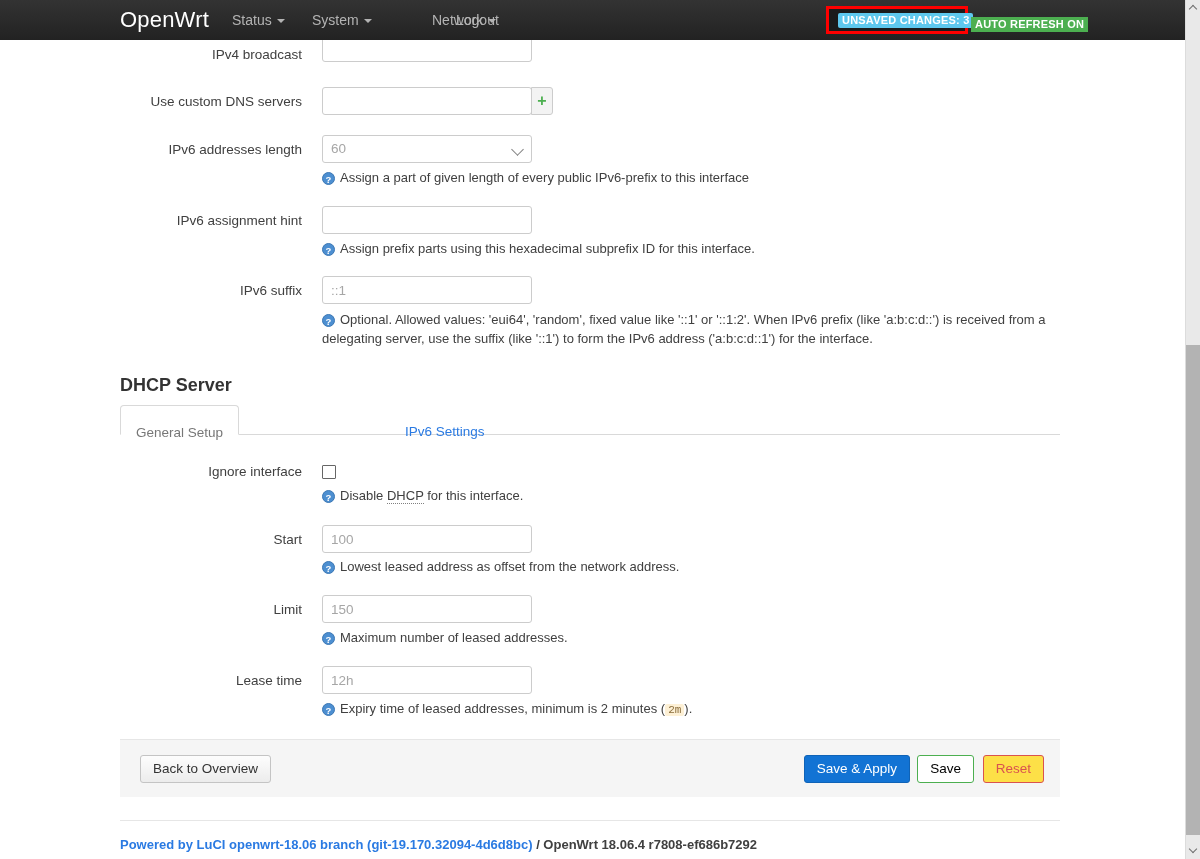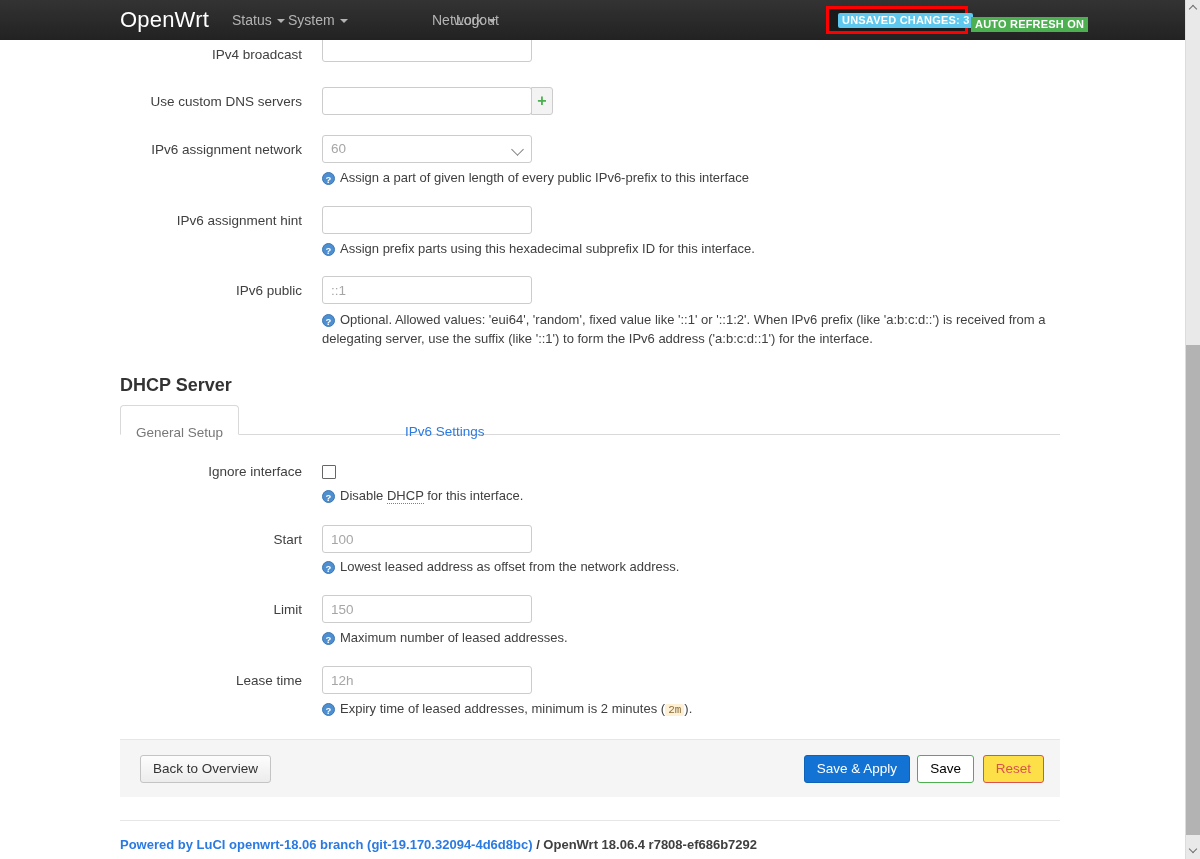--- a/index.html
+++ b/index.html
@@ -50,21 +50,21 @@
   .navlink .caret {
     display: inline-block;
     margin-left: 5px;
     width: 0; height: 0;
     border-left: 4px solid transparent;
     border-right: 4px solid transparent;
     border-top: 4px solid #b3b3b3;
     vertical-align: middle;
   }
   #nav-status  { left: 232px; }
-  #nav-system  { left: 288px; }
+  #nav-system  { left: 312px; }
   #nav-network { left: 388px; margin-left: 44px; }
   #nav-logout  { left: 456px; }
 
   
   #badge-wrap {
     position: absolute;
     top: 6px; left: 826px;
     height: 28px;
   }
   #changes-highlight {
@@ -366,21 +366,21 @@
     </div>
 
     <div class="row" style="top:87px;">
       <div class="lbl" style="top:6px;">Use custom DNS servers</div>
       <div class="ctl">
         <input class="txt" type="text" value="" placeholder="" style=""><span class="addbtn">+</span>
       </div>
     </div>
 
     <div class="row" style="top:135px;">
-      <div class="lbl" style="top:6px;">IPv6 assignment network</div>
+      <div class="lbl" style="top:6px;">IPv6 addresses length</div>
       <div class="ctl">
         <div class="selbox">
           <span class="sel-val">60</span>
           <span class="chev"></span>
         </div>
       </div>
     </div>
     <div class="help" style="top:168px;">
       <span class="ico">?</span><span class="htxt">Assign a part of given length of every public IPv6-prefix to this interface</span>
     </div>
@@ -389,21 +389,21 @@
       <div class="lbl" style="top:6px;">IPv6 assignment hint</div>
       <div class="ctl">
         <input class="txt" type="text" value="" placeholder="" style="">
       </div>
     </div>
     <div class="help" style="top:239px;">
       <span class="ico">?</span><span class="htxt">Assign prefix parts using this hexadecimal subprefix ID for this interface.</span>
     </div>
 
     <div class="row" style="top:276px;">
-      <div class="lbl" style="top:6px;">IPv6 public</div>
+      <div class="lbl" style="top:6px;">IPv6 suffix</div>
       <div class="ctl">
         <input class="txt" type="text" value="" placeholder="::1" style="">
       </div>
     </div>
     <div class="help" style="top:310px; width:740px;">
       <span class="ico">?</span><span class="htxt">Optional. Allowed values: 'eui64', 'random', fixed value like '::1' or '::1:2'. When IPv6 prefix (like 'a:b:c:d::') is received from a delegating server, use the suffix (like '::1') to form the IPv6 address ('a:b:c:d::1') for the interface.</span>
     </div>
 
     <div id="dhcp-title">DHCP Server</div>
 

